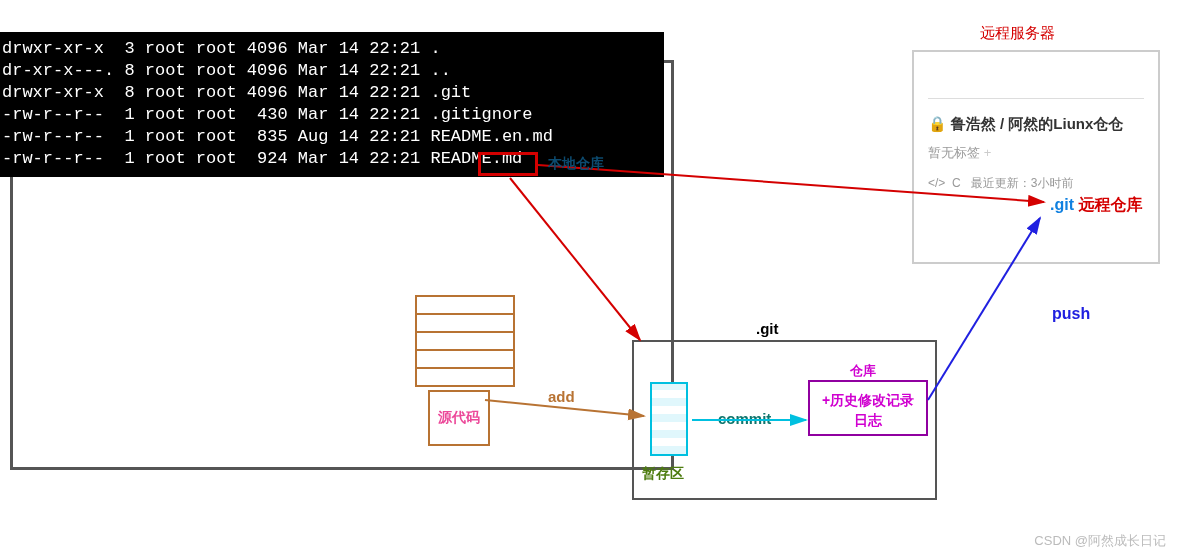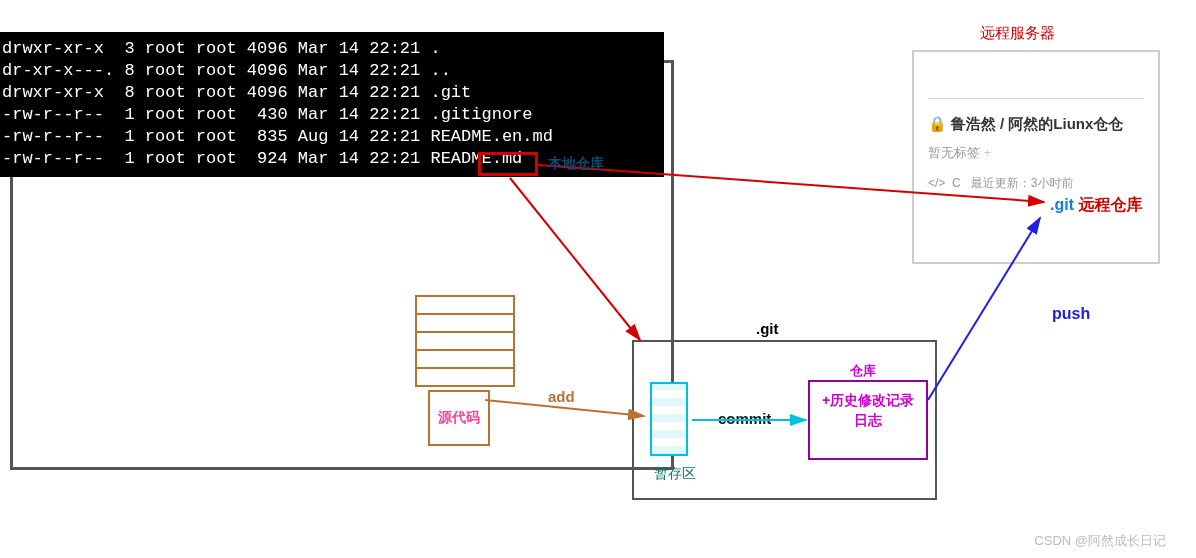--- a/index.html
+++ b/index.html
@@ -10,23 +10,23 @@
   .terminal { position: absolute; top: 32px; left: -2px; width: 666px; background: #000; color: #fff; font-family: "Courier New", monospace; font-size: 17px; line-height: 1.3; padding: 6px 4px; white-space: pre; }
   .git-highlight { position: absolute; top: 152px; left: 478px; width: 60px; height: 24px; border: 3px solid #d40000; background: transparent; z-index: 5; }
   .local-repo-label { position: absolute; top: 155px; left: 548px; color: #0c4a6e; font-size: 14px; font-weight: bold; z-index: 6; }
   .stack-box { position: absolute; top: 295px; left: 415px; }
   .stack-cell { width: 100px; height: 20px; border: 2px solid #b87333; margin-bottom: -2px; }
   .src-label { position: absolute; top: 390px; left: 428px; border: 2px solid #b87333; padding: 17px 8px; color: #ec4899; font-weight: bold; font-size: 14px; }
   .add-label { position: absolute; top: 388px; left: 548px; color: #b87333; font-weight: bold; font-size: 15px; }
   .git-box { position: absolute; top: 340px; left: 632px; width: 305px; height: 160px; border: 2px solid #555; }
   .git-box-title { position: absolute; top: 320px; left: 756px; font-weight: bold; font-size: 15px; }
   .staging { position: absolute; top: 382px; left: 650px; width: 38px; height: 74px; border: 2px solid #00c0e0; background: repeating-linear-gradient(0deg, #e0f7fc, #e0f7fc 8px, #fff 8px, #fff 16px); }
-  .staging-label { position: absolute; top: 465px; left: 642px; color: #0f766e; font-weight: normal; font-size: 14px; margin-left: 12px; }
-  .commit-label { position: absolute; top: 410px; left: 718px; color: #0f172a; font-weight: bold; font-size: 15px; }
-  .repo-box { position: absolute; top: 380px; left: 808px; width: 120px; height: 80px; border: 2px solid #9000a0; }
+  .staging-label { position: absolute; top: 465px; left: 642px; color: #4d7c0f; font-weight: bold; font-size: 14px; }
+  .commit-label { position: absolute; top: 410px; left: 718px; color: #0f766e; font-weight: bold; font-size: 15px; }
+  .repo-box { position: absolute; top: 380px; left: 808px; width: 120px; height: 56px; border: 2px solid #9000a0; }
   .repo-label-top { position: absolute; top: 362px; left: 850px; color: #d000d0; font-weight: bold; font-size: 13px; }
   .repo-text { color: #d000d0; font-weight: bold; font-size: 14px; text-align: center; padding-top: 10px; }
   .push-label { position: absolute; top: 305px; left: 1016px; color: #2020e0; font-weight: bold; font-size: 16px; margin-left: 36px; }
   .remote-box { position: absolute; top: 50px; left: 912px; width: 248px; height: 214px; border: 2px solid #ccc; padding: 14px; }
   .remote-hr { border-top: 1px solid #ddd; margin: 32px 0 16px 0; }
   .remote-repo-name { font-size: 15px; font-weight: bold; color: #333; }
   .remote-desc { font-size: 13px; color: #555; margin-top: 10px; }
   .remote-tags { font-size: 13px; color: #999; margin-top: 10px; }
   .remote-meta { font-size: 12px; color: #999; margin-top: 13px; }
   .lock-icon { color: #aaa; }

